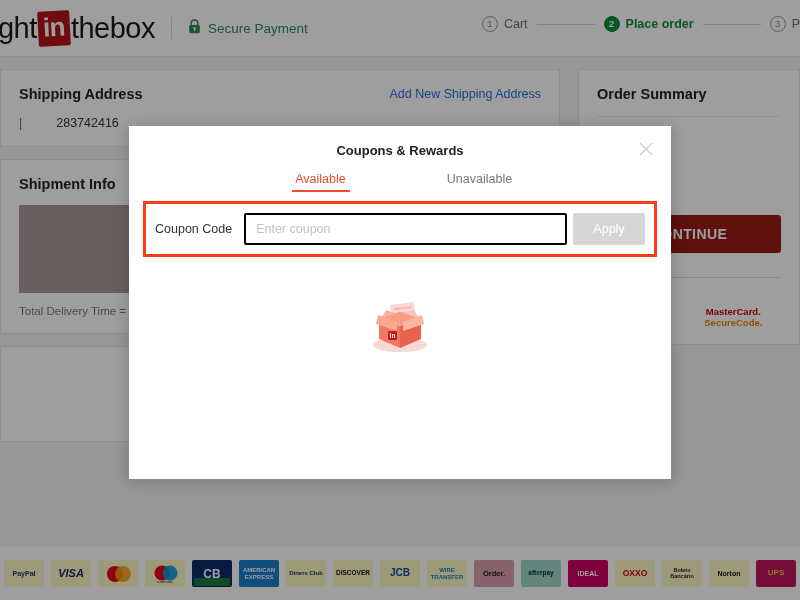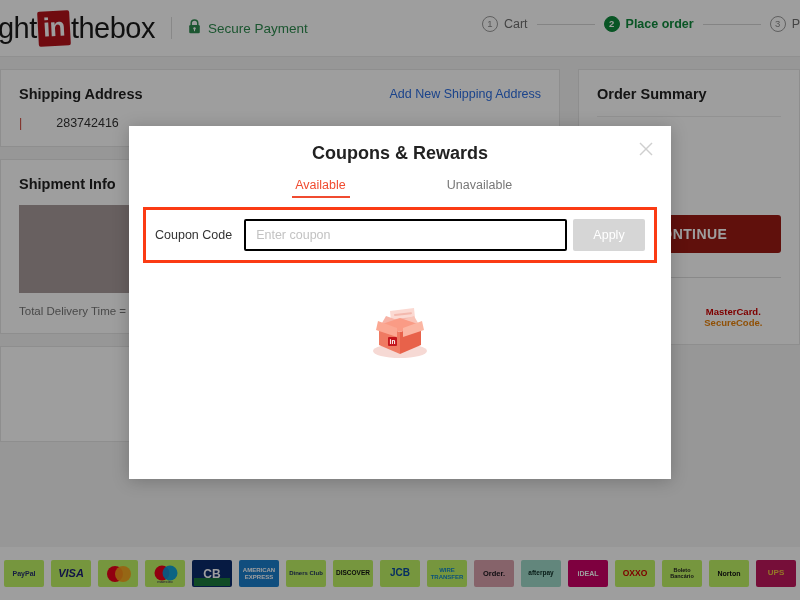--- a/index.html
+++ b/index.html
@@ -142,42 +142,42 @@
   
   .pay-strip {
     position: absolute; left: 0; top: 547px;
     width: 800px; height: 53px;
     background: #ffffff;
     display: flex; align-items: center; justify-content: space-between;
     padding: 0 4px;
   }
   .pay-logo {
     width: 40px; height: 27px; border-radius: 2px;
-    background: #bef264;
+    background: #fef9c3;
     display: flex; align-items: center; justify-content: center;
     font-size: 7px; font-weight: 700; text-align: center;
     color: #333; overflow: hidden; line-height: 1.05;
   }
 
   
   #overlay {
     position: absolute; inset: 0;
     background: rgba(0,0,0,0.38);
   }
 
   
   #modal {
     position: absolute;
     left: 129px; top: 126px;
     width: 542px; height: 353px;
     background: #ffffff;
     box-shadow: 0 2px 16px rgba(0,0,0,0.22);
   }
   .modal-title {
-    text-align: center; font-size: 18px; font-weight: 700;
+    text-align: center; font-size: 13px; font-weight: 700;
     color: #222; padding-top: 17px;
   }
   .modal-close {
     position: absolute; right: 14px; top: 12px;
     width: 22px; height: 22px; cursor: pointer;
     color: #cfcfcf;
   }
   .modal-tabs {
     display: flex; margin-top: 14px;
     padding: 0 112px;

